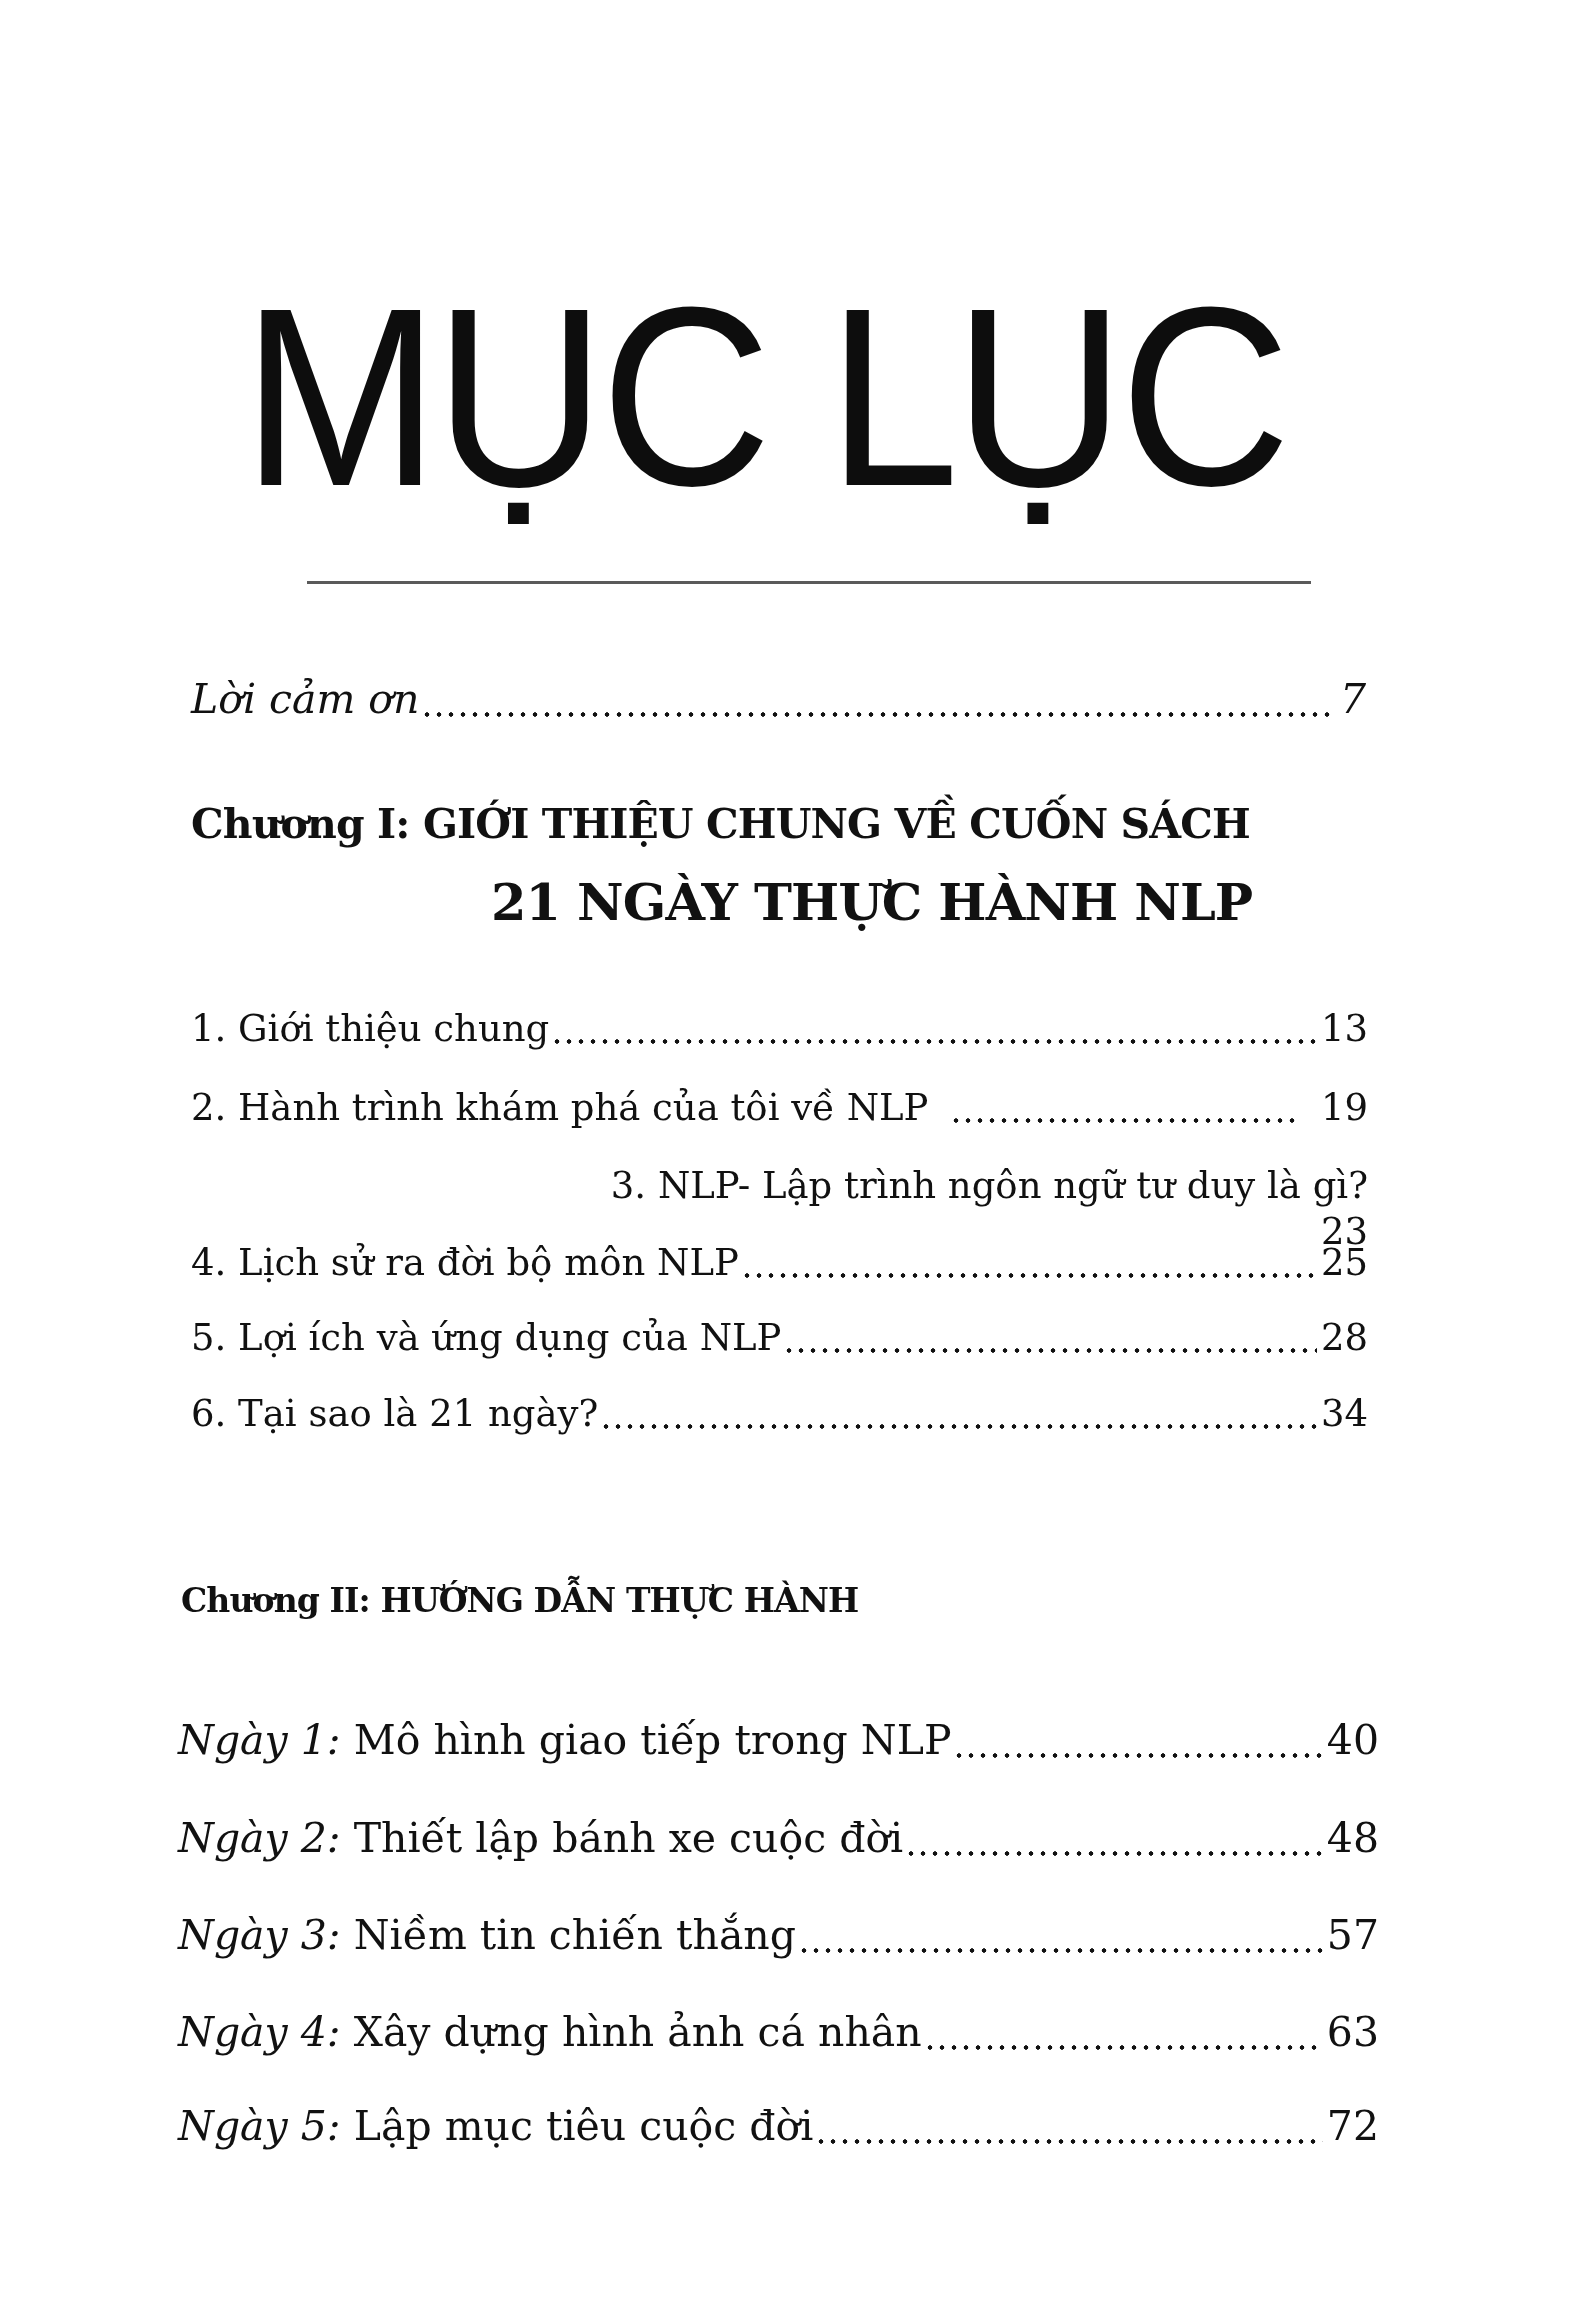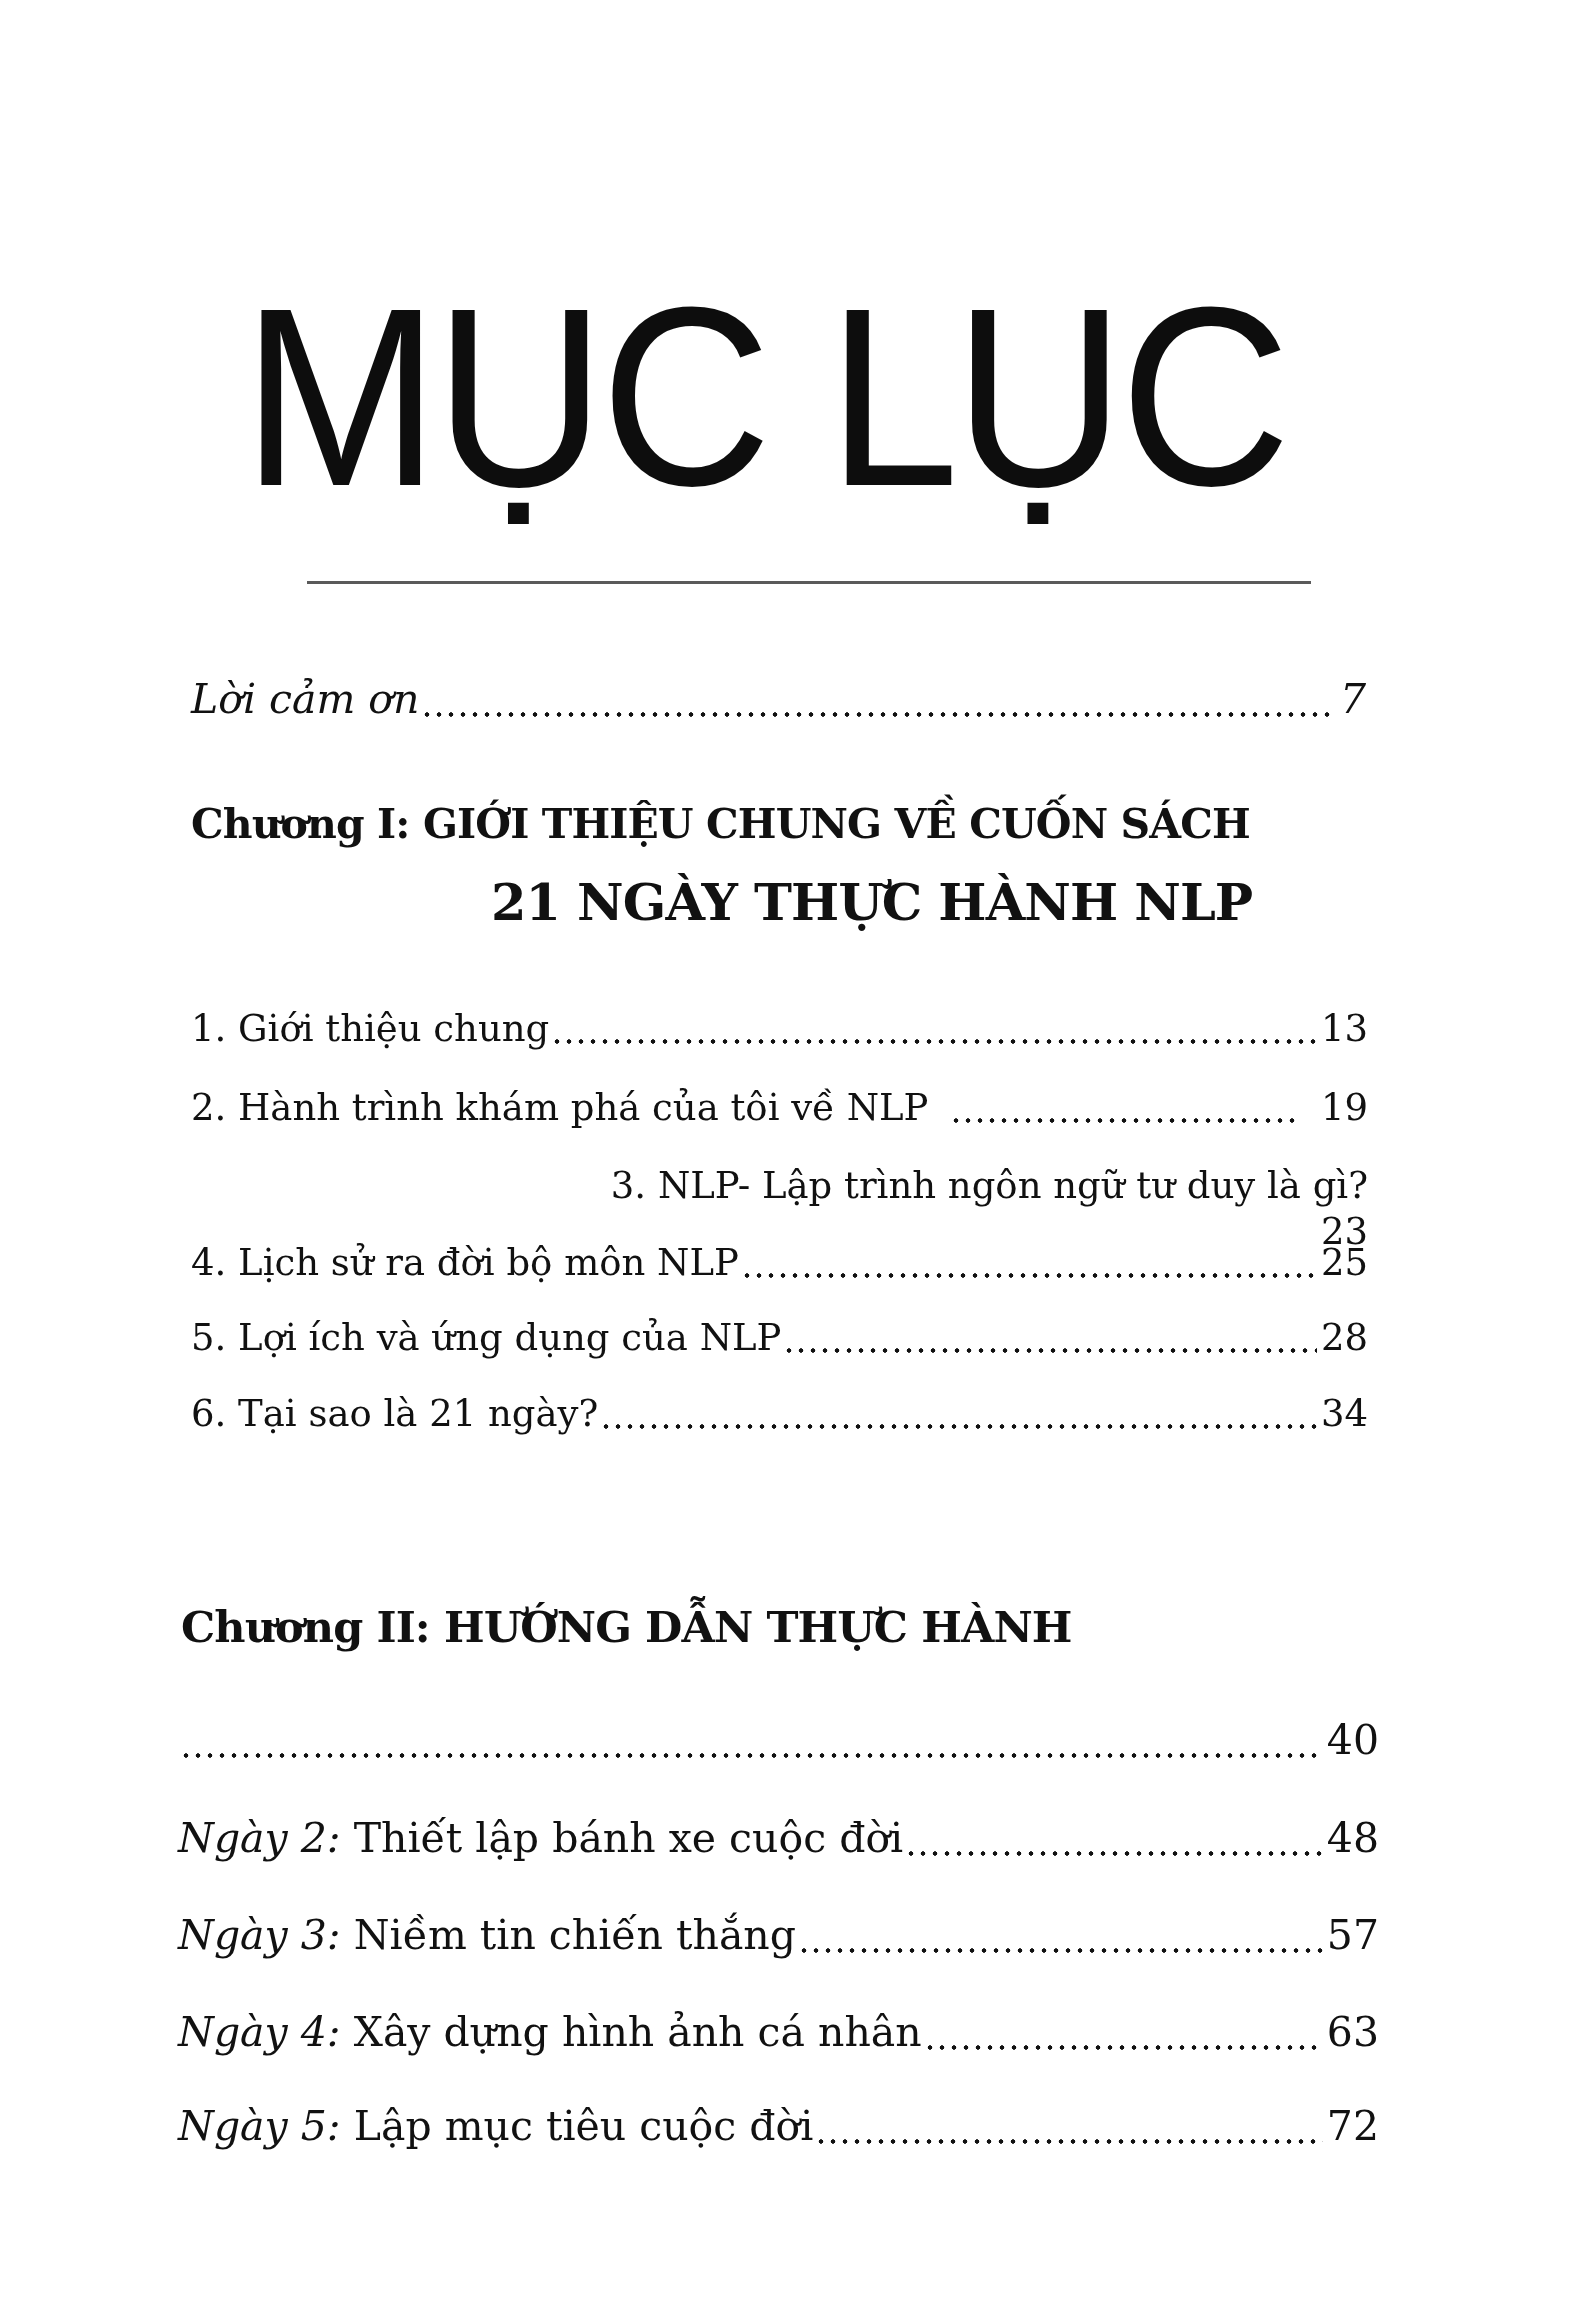--- a/index.html
+++ b/index.html
@@ -23,21 +23,21 @@
   .row .leader {
     flex:1 1 auto; height:7.5px; margin:0 3.7px 0 1.9px; align-self:flex-end; margin-bottom:1.9px;
     background-image: radial-gradient(circle, #111 2.1px, rgba(0,0,0,0) 2.6px);
     background-size: 12px 7.5px; background-repeat: repeat-x; background-position: left bottom;
   }
   .row .page { flex:0 0 auto; }
   .toc-item { font-size:37px; left:191px; width:1177px; }
   .thanks { font-size:41px; left:191px; width:1175px; font-style:italic; }
   .ch1a { font-size:41px; font-weight:bold; left:191px; top:804px; letter-spacing:-0.9px; }
   .ch1b { font-size:51px; font-weight:bold; left:491px; top:877px; letter-spacing:-0.9px; }
-  .ch2 { font-size:43px; font-weight:bold; left:181px; top:1584px; letter-spacing:-0.9px;margin-top:22px; }
+  .ch2 { font-size:33px; font-weight:bold; left:181px; top:1584px; letter-spacing:-0.9px; }
   .day { font-size:41px; left:178px; width:1201px; }
   .day .day-prefix { font-style:italic; }
 </style>
 </head>
 <body>
 
 <div class="abs title">MỤC LỤC</div>
 <div class="rule"></div>
 
 <div class="abs serif row thanks" style="top:679px;">
@@ -82,20 +82,21 @@
   <span class="leader"></span>
   <span class="page">34</span>
 </div>
 
 <div class="abs serif ch2">
   <span>Chương II:</span>
   <span>HƯỚNG DẪN THỰC HÀNH</span>
 </div>
 
 <div class="abs serif row day" style="top:1720px;">
+  <span class="label"><span class="day-prefix">Ngày 1:</span> <span>Mô hình giao tiếp trong NLP</span></span>
   <span class="leader"></span>
   <span class="page">40</span>
 </div>
 <div class="abs serif row day" style="top:1818px;">
   <span class="label"><span class="day-prefix">Ngày 2:</span> <span>Thiết lập bánh xe cuộc đời</span></span>
   <span class="leader"></span>
   <span class="page">48</span>
 </div>
 <div class="abs serif row day" style="top:1915px;">
   <span class="label"><span class="day-prefix">Ngày 3:</span> <span>Niềm tin chiến thắng</span></span>

